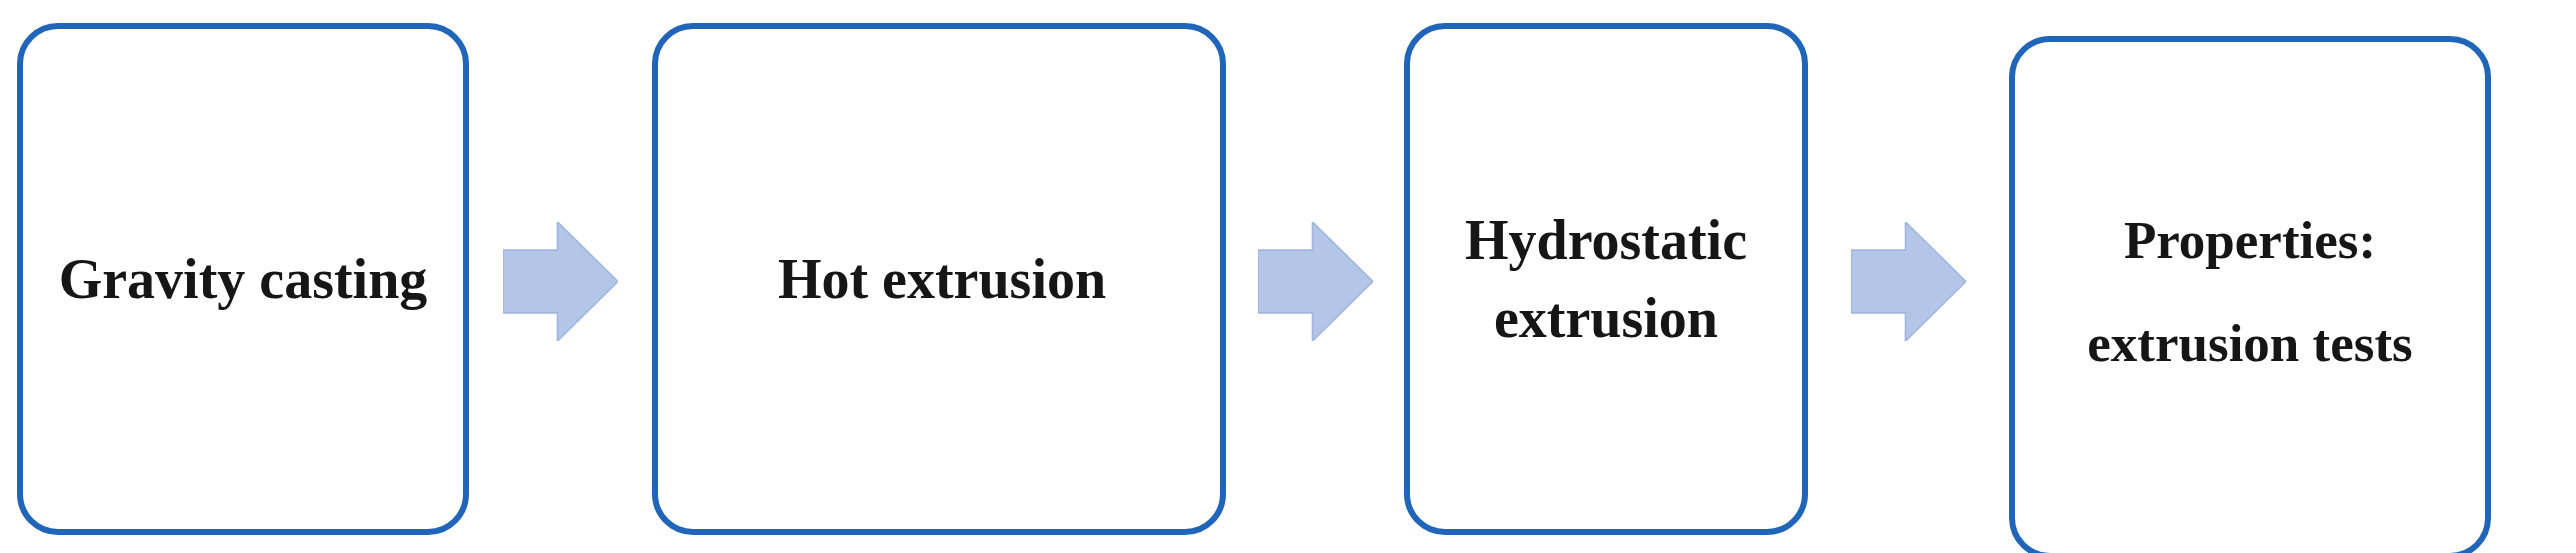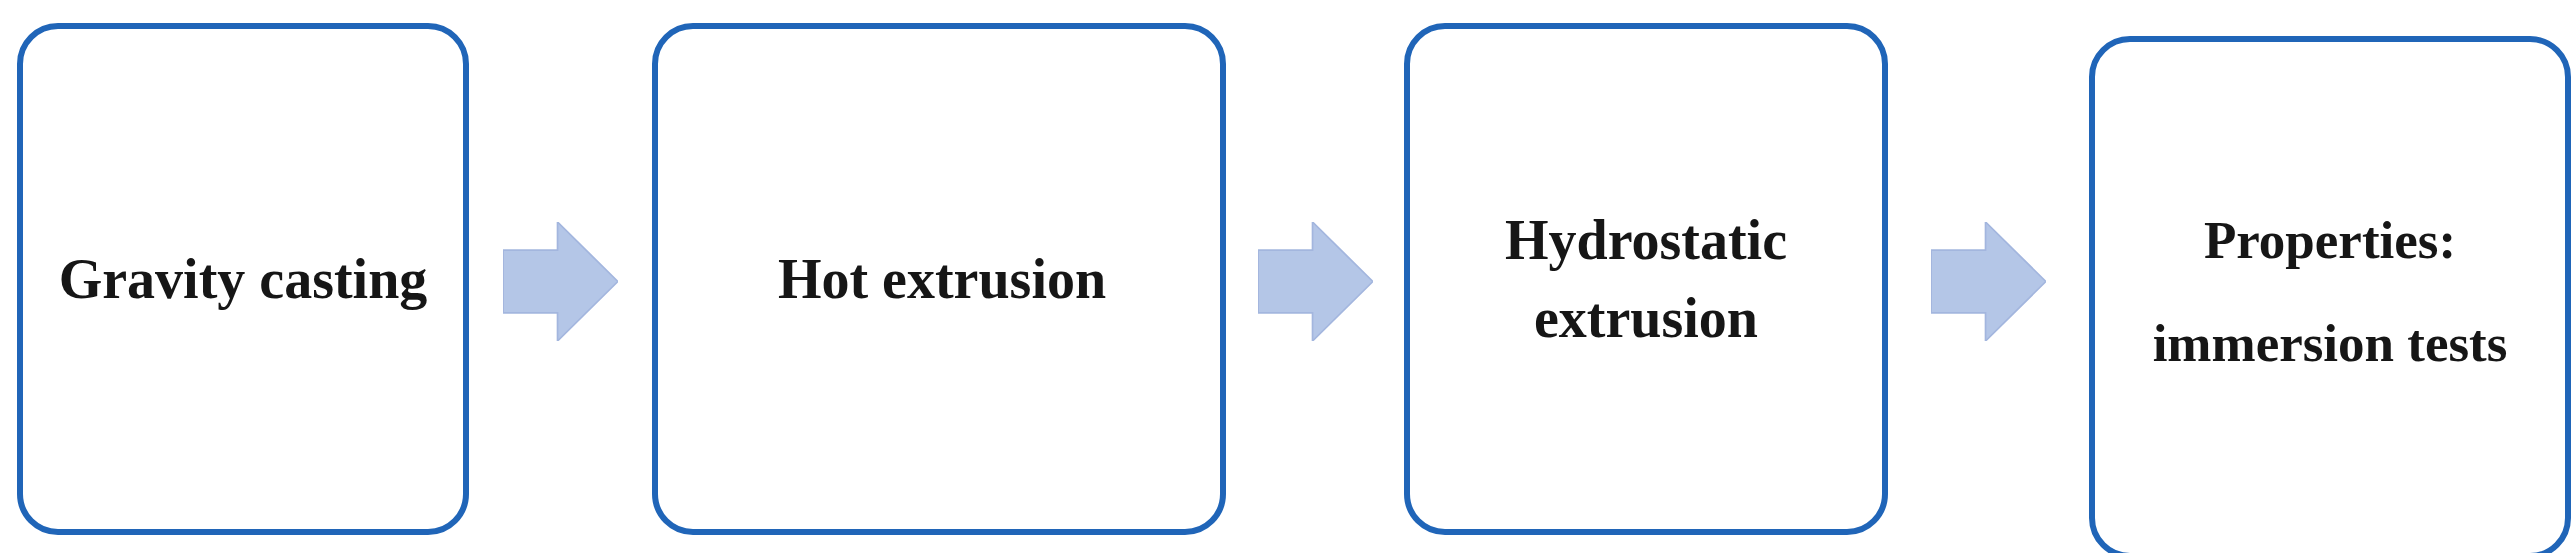--- a/index.html
+++ b/index.html
@@ -36,21 +36,21 @@
   }
   .step-1-3 {
     height: 512px;
     margin-top: 23px;
     font-size: 56px;
     line-height: 1.4;
     padding: 0 17px;
   }
   .s1 { margin-left: 17px; width: 452px; }
   .s2 { width: 574px; padding-left: 23px; }
-  .s3 { width: 484px; }
+  .s3 { width: 404px; }
   .s4 {
     width: 482px;
     height: 523px;
     margin-top: 36px;
     font-size: 53px;
     line-height: 1.38;
     padding: 0 15.3px;
   }
   .s4 p { margin: 11px 0; }
   .s4 .props-title { margin-top: 0; margin-bottom: 19px; }
@@ -92,17 +92,17 @@
   <div class="box step-1-3 s3">
     <div>Hydrostatic extrusion</div>
   </div>
 
   <svg class="arrow a3" width="115" height="119" viewBox="0 0 135 140" aria-hidden="true">
     <polygon points="0,33 64,33 64,0 135,70 64,140 64,107 0,107"></polygon>
   </svg>
 
   <div class="box s4">
     <p class="props-title">Properties:</p>
-    <p>immersion tests</p>
+    <p>extrusion tests</p>
   </div>
 
 </div>
 
 
 </body></html>

